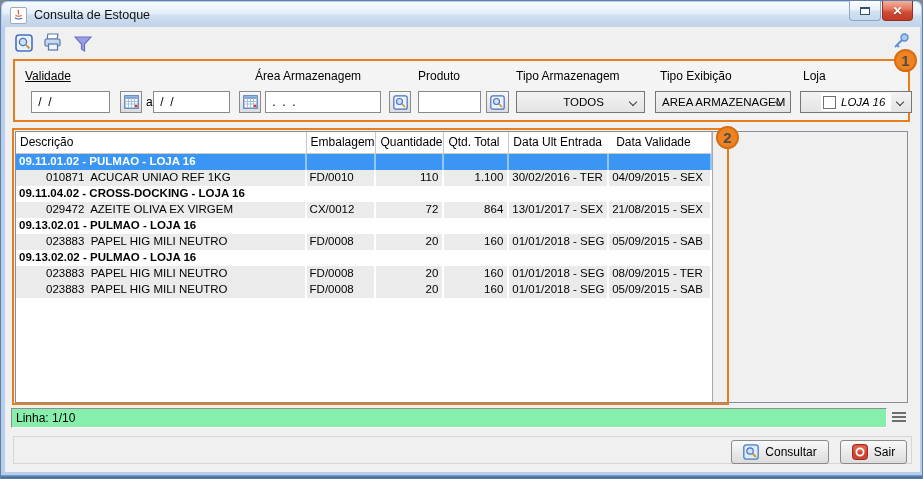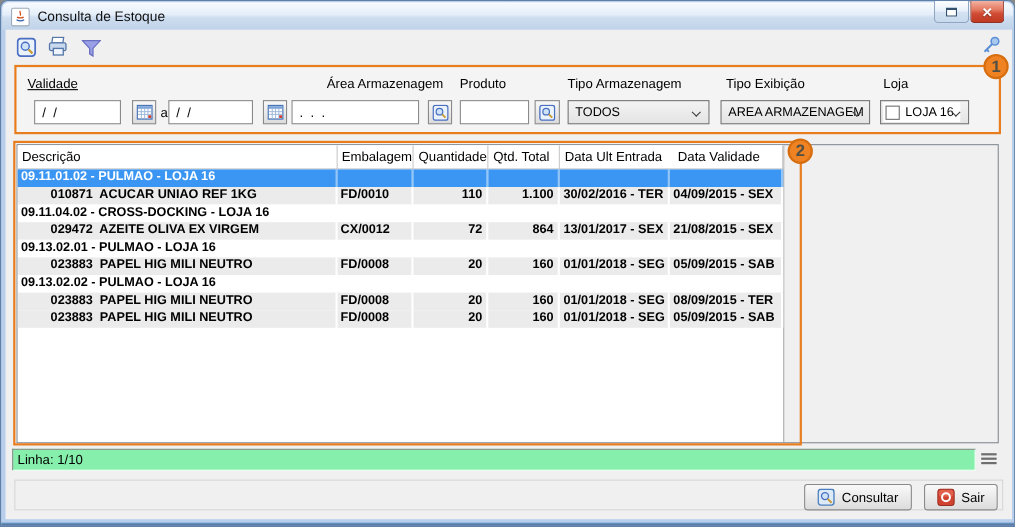--- a/index.html
+++ b/index.html
@@ -30,21 +30,21 @@
   .sep-a{position:absolute;top:34px;font-size:12px;color:#000;}
   
   .region2{position:absolute;left:11px;top:127px;width:717px;height:277px;border:2px solid #e87d1e;pointer-events:none;z-index:5;}
   .badge{position:absolute;width:23px;height:23px;border-radius:50%;background:#ef8223;border:2px solid #d66d0e;color:#4f4f45;font-size:15px;font-weight:bold;display:flex;align-items:center;justify-content:center;z-index:6;}
   
   .scrollpane{position:absolute;left:14px;top:130px;width:893px;height:272px;border:1px solid #868d95;background:#f0f0f0;overflow:hidden;}
   .tablewhite{position:absolute;left:0;top:0;width:697px;height:100%;background:#fff;border-right:1px solid #a8a8a8;}
   .t-head{display:flex;height:22px;background:#fff;}
   .h-cell{height:22px;line-height:21px;font-size:12px;color:#000;padding-left:4px;border-right:1px solid #c9c9c9;border-bottom:1px solid #c9c9c9;overflow:hidden;white-space:nowrap;}
   .t-row{display:flex;height:16px;}
-  .t-cell{height:16px;line-height:15px;font-size:11.5px;color:#000;overflow:hidden;white-space:pre;border-right:2px solid #fff;padding-left:3px;font-weight:bold;}
+  .t-cell{height:16px;line-height:15px;font-size:11.5px;color:#000;overflow:hidden;white-space:pre;border-right:2px solid #fff;padding-left:3px;}
   .c0{width:291px;} .c1{width:70px;} .c2{width:68px;} .c3{width:65px;} .c4{width:100px;} .c5{width:103px;}
   .num{text-align:right;padding-right:4px;padding-left:0;}
   .t-row.item .t-cell{background:#ebebeb;}
   .t-row.item .c0{padding-left:30px;}
   .t-row.group .t-cell{background:#fff;font-weight:bold;}
   .t-row.selected .t-cell{background:#3a96f2;color:#fff;border-right-color:rgba(255,255,255,.45);}
   
   .statusbar{position:absolute;left:10px;top:407px;width:876px;height:20px;background:#86efac;border-top:1px solid #8f8f8f;border-left:1px solid #8f8f8f;border-bottom:1px solid #fff;border-right:1px solid #fff;font-size:12px;color:#000;line-height:18px;padding-left:4px;}
   .grip{position:absolute;left:891px;top:411px;width:14px;height:12px;}
   .grip i{display:block;width:14px;height:2px;background:#6e6e6e;margin-bottom:2px;}
@@ -100,21 +100,21 @@
       <svg width="18" height="18" viewBox="0 0 18 18">
         <circle cx="12.5" cy="5.5" r="3.5" fill="#a8c8ee" stroke="#5b8ed6" stroke-width="1.4"></circle>
         <line x1="10" y1="8" x2="3" y2="15" stroke="#5b8ed6" stroke-width="1.8"></line>
         <line x1="5" y1="13" x2="7" y2="15" stroke="#5b8ed6" stroke-width="1.8"></line>
       </svg>
     </div>
   </div>
 
   <div class="filterbox">
     <span class="flabel" style="left:10px;text-decoration:underline;">Validade</span>
-    <span class="flabel" style="left:240px;margin-left:42px;">Área Armazenagem</span>
+    <span class="flabel" style="left:240px;">Área Armazenagem</span>
     <span class="flabel" style="left:403px;">Produto</span>
     <span class="flabel" style="left:501px;">Tipo Armazenagem</span>
     <span class="flabel" style="left:645px;">Tipo Exibição</span>
     <span class="flabel" style="left:788px;">Loja</span>
 
     <input class="tfield" style="left: 16px; width: 79px;" readonly="" value=" /  /">
     <button class="sbtn" style="left:105px;">
       <svg width="15" height="14" viewBox="0 0 15 14">
         <rect x="0.8" y="0.8" width="13.4" height="12.4" fill="#fff" stroke="#4a76b8" stroke-width="1.2"></rect>
         <rect x="1.5" y="1.5" width="12" height="2.4" fill="#7da4d9"></rect>
@@ -144,29 +144,29 @@
 
     <input class="tfield" style="left: 403px; width: 63px;" value="">
     <button class="sbtn" style="left:471px;width:23px;">
       <svg width="15" height="15" viewBox="0 0 15 15">
         <rect x="0.8" y="0.8" width="13.4" height="13.4" rx="2" fill="#eaf2fc" stroke="#4a6fc2" stroke-width="1.2"></rect>
         <circle cx="6.5" cy="6.5" r="3" fill="#cfe3f8" stroke="#4a6fc2" stroke-width="1.1"></circle>
         <line x1="9" y1="9" x2="12" y2="12" stroke="#c99a2e" stroke-width="1.7"></line>
       </svg>
     </button>
 
-    <div class="combo" style="left:501px;width:129px;">
+    <div class="combo" style="left:501px;width:129px;justify-content:center;">
       <span>TODOS</span>
       <i class="chev"></i>
     </div>
     <div class="combo" style="left:640px;width:136px;">
       <span>AREA ARMAZENAGEM</span>
       <i class="chev"></i>
     </div>
-    <div class="combo" style="left:785px;width:81px;padding-left:2px;">
+    <div class="combo" style="left:785px;width:112px;padding-left:20px;font-style:italic;">
       <span class="white-field">
         <span class="checkbox"></span>
         <span>LOJA 16</span>
       </span>
       <i class="chev"></i>
     </div>
   </div>
 
   <div class="badge" style="left:893px;top:48px;">1</div>
 

